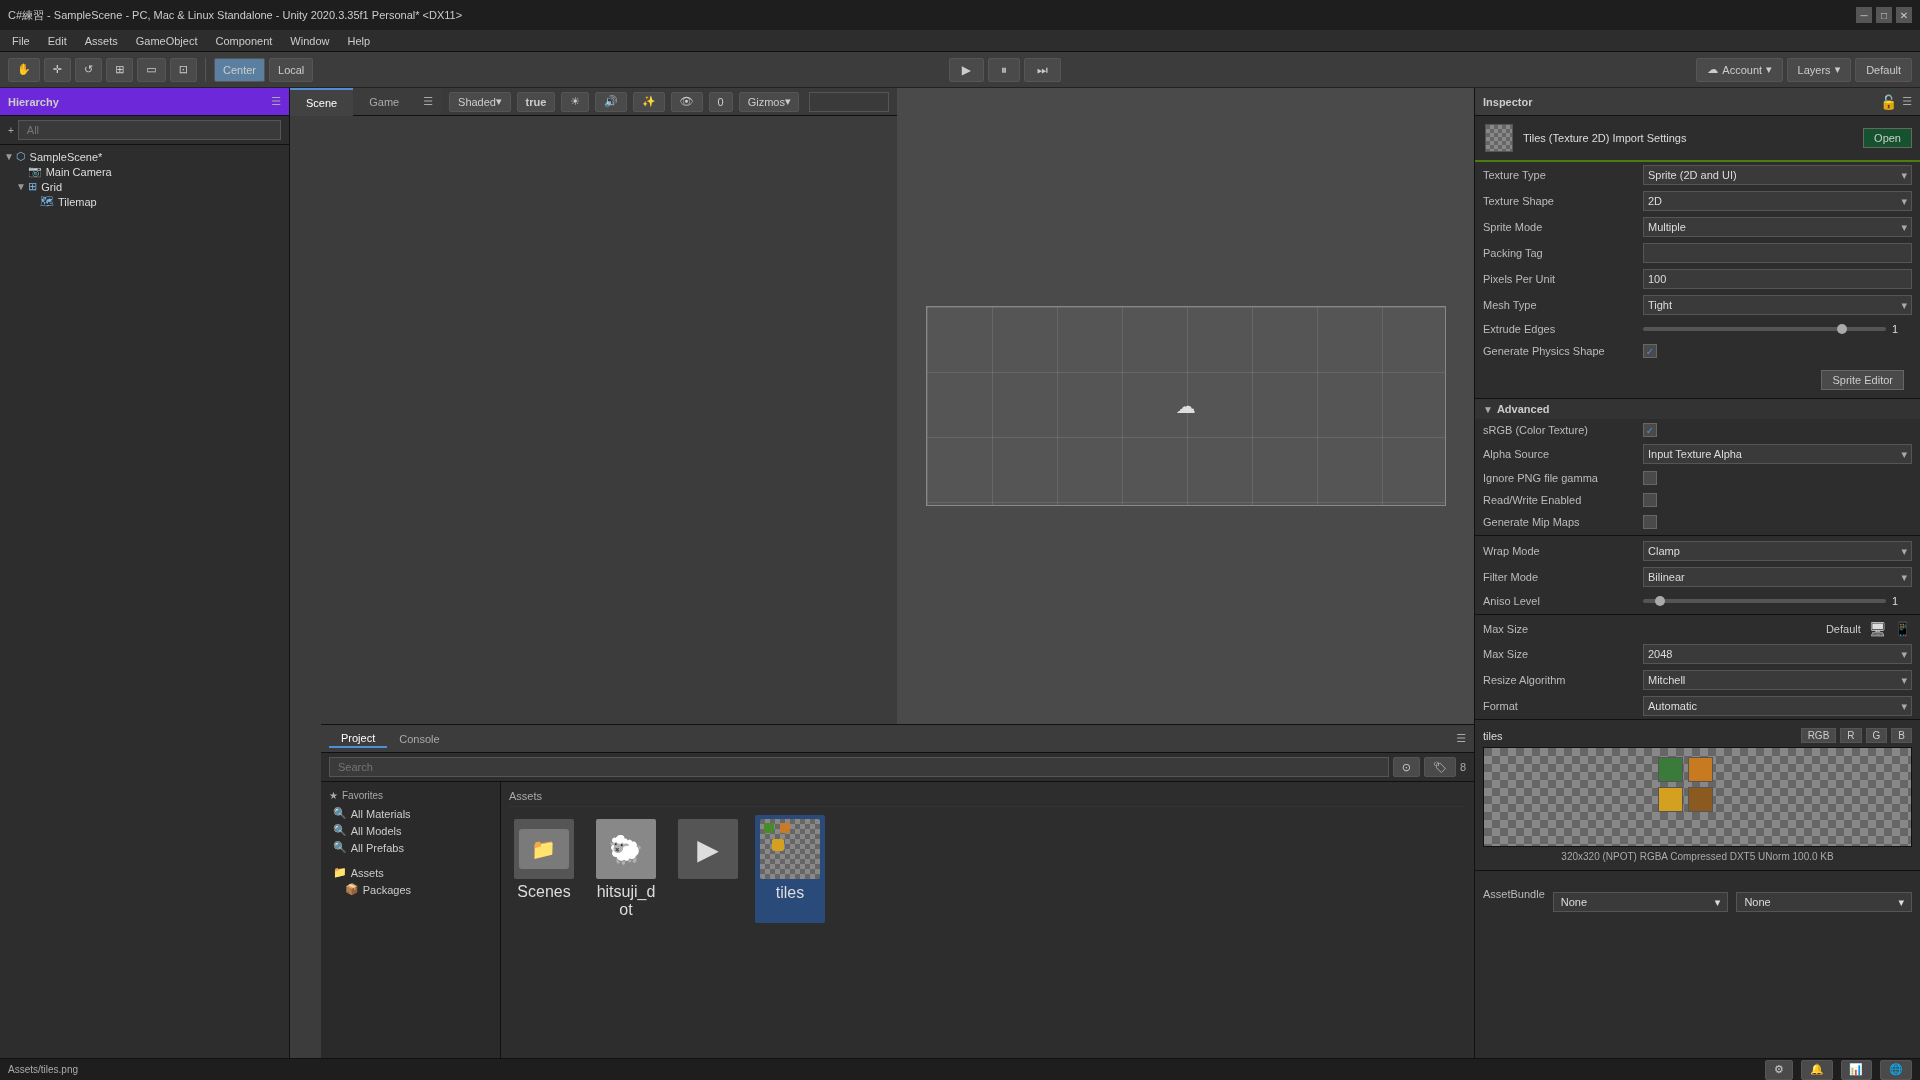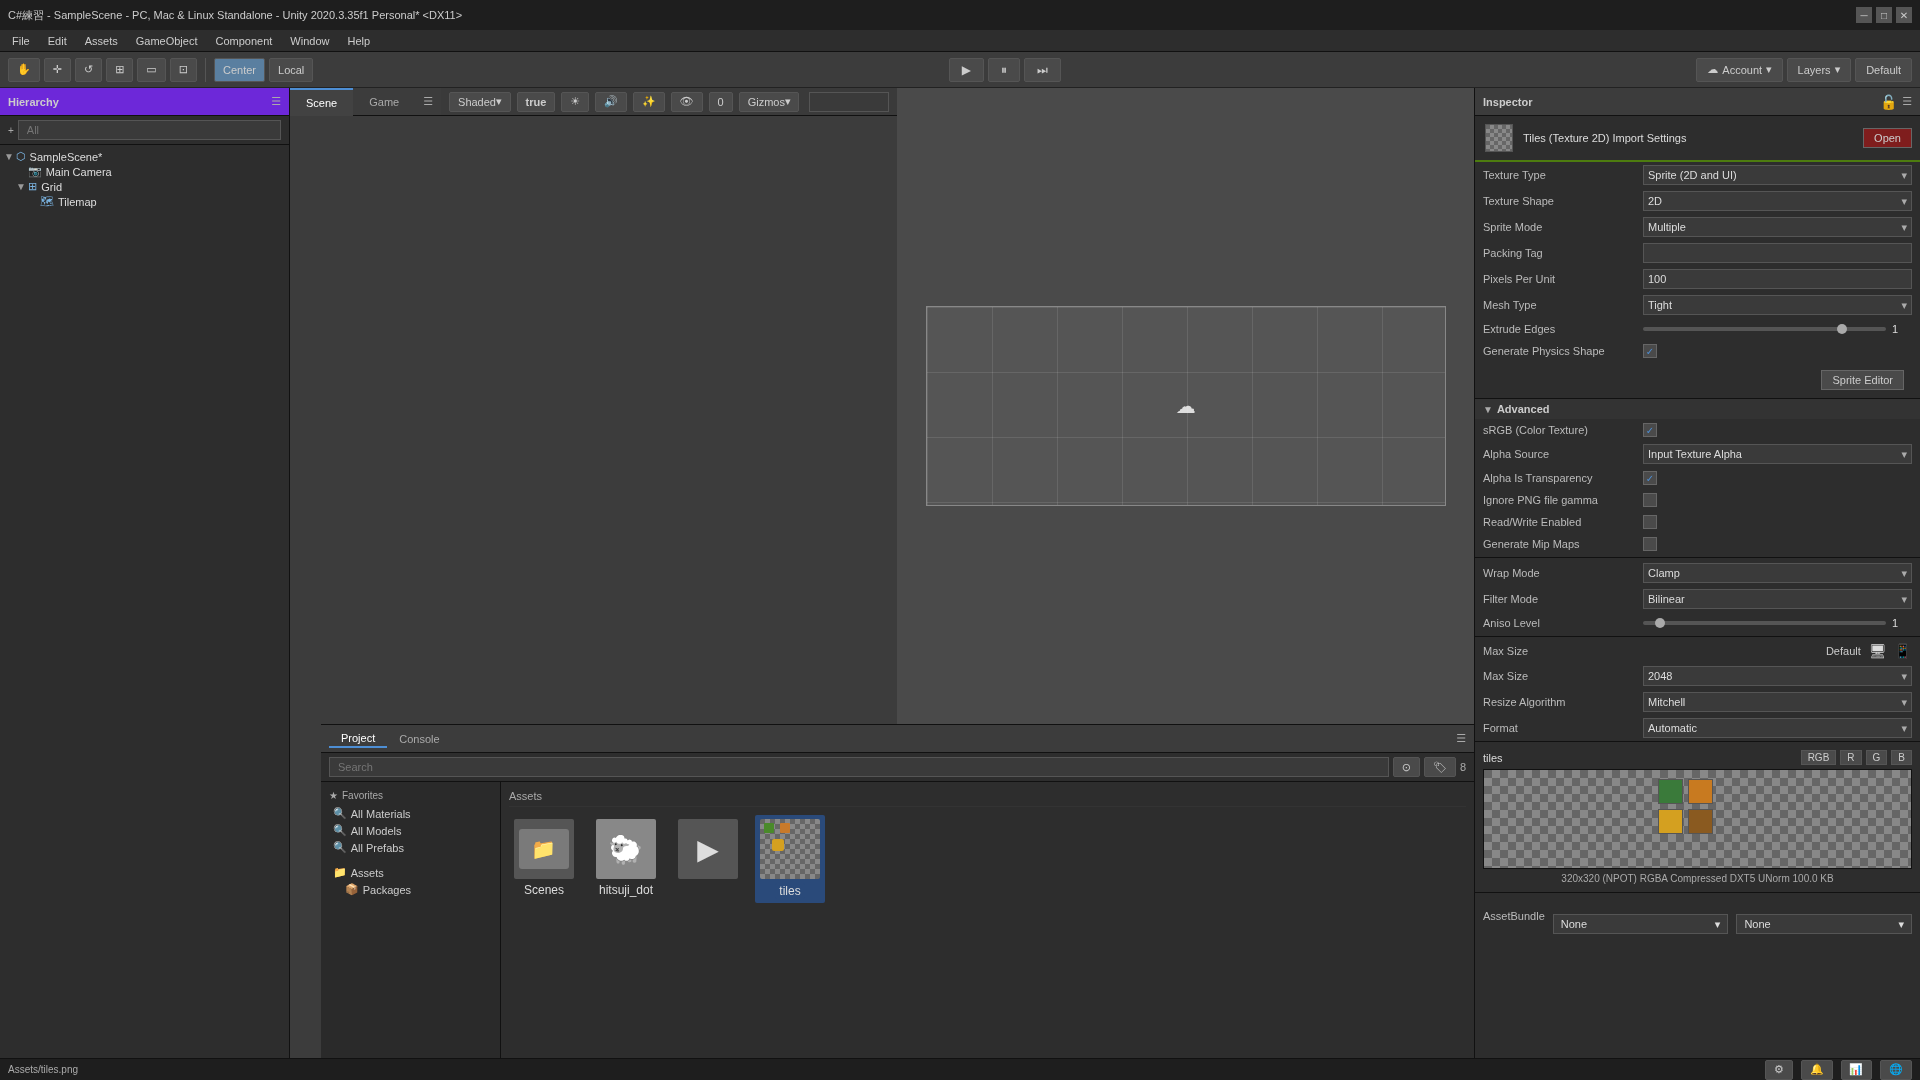--- a/index.html
+++ b/index.html
@@ -67,32 +67,32 @@
     .fav-section { margin-bottom: 8px; }
     .fav-title { color: #aaa; font-size: 10px; margin-bottom: 4px; display: flex; align-items: center; gap: 4px; }
     .fav-item { padding: 2px 4px; color: #ccc; font-size: 11px; cursor: pointer; display: flex; align-items: center; gap: 4px; }
 
     #assets-panel { flex: 1; padding: 8px; }
     #assets-header { color: #aaa; font-size: 11px; margin-bottom: 8px; border-bottom: 1px solid #333; padding-bottom: 4px; }
     #assets-grid { display: flex; gap: 12px; flex-wrap: wrap; }
     .asset-item { display: flex; flex-direction: column; align-items: center; gap: 4px; cursor: pointer; padding: 4px; border-radius: 2px; width: 70px; }
     .asset-item.selected { background: #2a4a7a; }
     .asset-thumb { width: 60px; height: 60px; background: #555; border-radius: 2px; display: flex; align-items: center; justify-content: center; overflow: hidden; }
-    .asset-label { color: #ddd; font-size: 12px; text-align: center; word-break: break-all; }
+    .asset-label { color: #ddd; font-size: 16px; text-align: center; word-break: break-all; }
     .folder-icon { width: 50px; height: 40px; background: #7a7a7a; border-radius: 3px; display: flex; align-items: center; justify-content: center; font-size: 20px; }
 
     
     #inspector { width: 446px; background: #2d2d2d; border-left: 1px solid #111; display: flex; flex-direction: column; overflow: hidden; }
     #inspector-header { background: #3c3c3c; height: 28px; display: flex; align-items: center; padding: 0 8px; border-bottom: 1px solid #111; }
     .insp-title { font-size: 11px; font-weight: bold; color: #ccc; flex: 1; }
 
     #inspector-content { flex: 1; overflow-y: auto; padding: 0; }
     .insp-file-header { display: flex; align-items: center; padding: 6px 8px; border-bottom: 2px solid #4d7c0f; }
     .insp-file-icon { width: 32px; height: 32px; margin-right: 8px; display: flex; align-items: center; justify-content: center; }
-    .insp-open-btn { margin-left: auto; background: #7f1d1d; border: 1px solid #666; color: #ccc; padding: 3px 10px; cursor: pointer; font-size: 11px; }
+    .insp-open-btn { margin-left: auto; background: #14532d; border: 1px solid #666; color: #ccc; padding: 3px 10px; cursor: pointer; font-size: 11px; }
 
     .insp-row { display: flex; align-items: center; padding: 3px 8px; min-height: 22px; }
     .insp-label { width: 160px; color: #bbb; font-size: 11px; flex-shrink: 0; }
     .insp-dropdown { background: #3a3a3a; border: 1px solid #555; color: #ddd; font-size: 11px; padding: 2px 4px; cursor: pointer; width: 100%; display: flex; align-items: center; justify-content: space-between; height: 20px; }
     .insp-dropdown .arrow { color: #aaa; }
     .insp-number { background: #3a3a3a; border: 1px solid #555; color: #ddd; font-size: 11px; padding: 2px 4px; width: 100%; height: 20px; display: flex; align-items: center; }
     .insp-check { width: 14px; height: 14px; background: #4a4a4a; border: 1px solid #666; display: flex; align-items: center; justify-content: center; }
     .insp-check.checked::after { content: '✓'; color: #4d8ed4; font-size: 10px; }
     .insp-slider-row { display: flex; align-items: center; gap: 6px; flex: 1; }
     .insp-slider { flex: 1; height: 4px; background: #555; border-radius: 2px; position: relative; }
@@ -440,24 +440,20 @@
       </div>
 
       <div class="insp-row">
         <span class="insp-label">Alpha Source</span>
         <div class="insp-dropdown">
           <span>Input Texture Alpha</span>
           <span class="arrow">▾</span>
         </div>
       </div>
 
-      <div class="insp-row">
-        <span class="insp-label">Alpha Is Transparency</span>
-        <div class="insp-check checked"></div>
-      </div>
 
       <div class="insp-row">
         <span class="insp-label">Ignore PNG file gamma</span>
         <div class="insp-check"></div>
       </div>
 
       <div class="insp-row">
         <span class="insp-label">Read/Write Enabled</span>
         <div class="insp-check"></div>
       </div>

